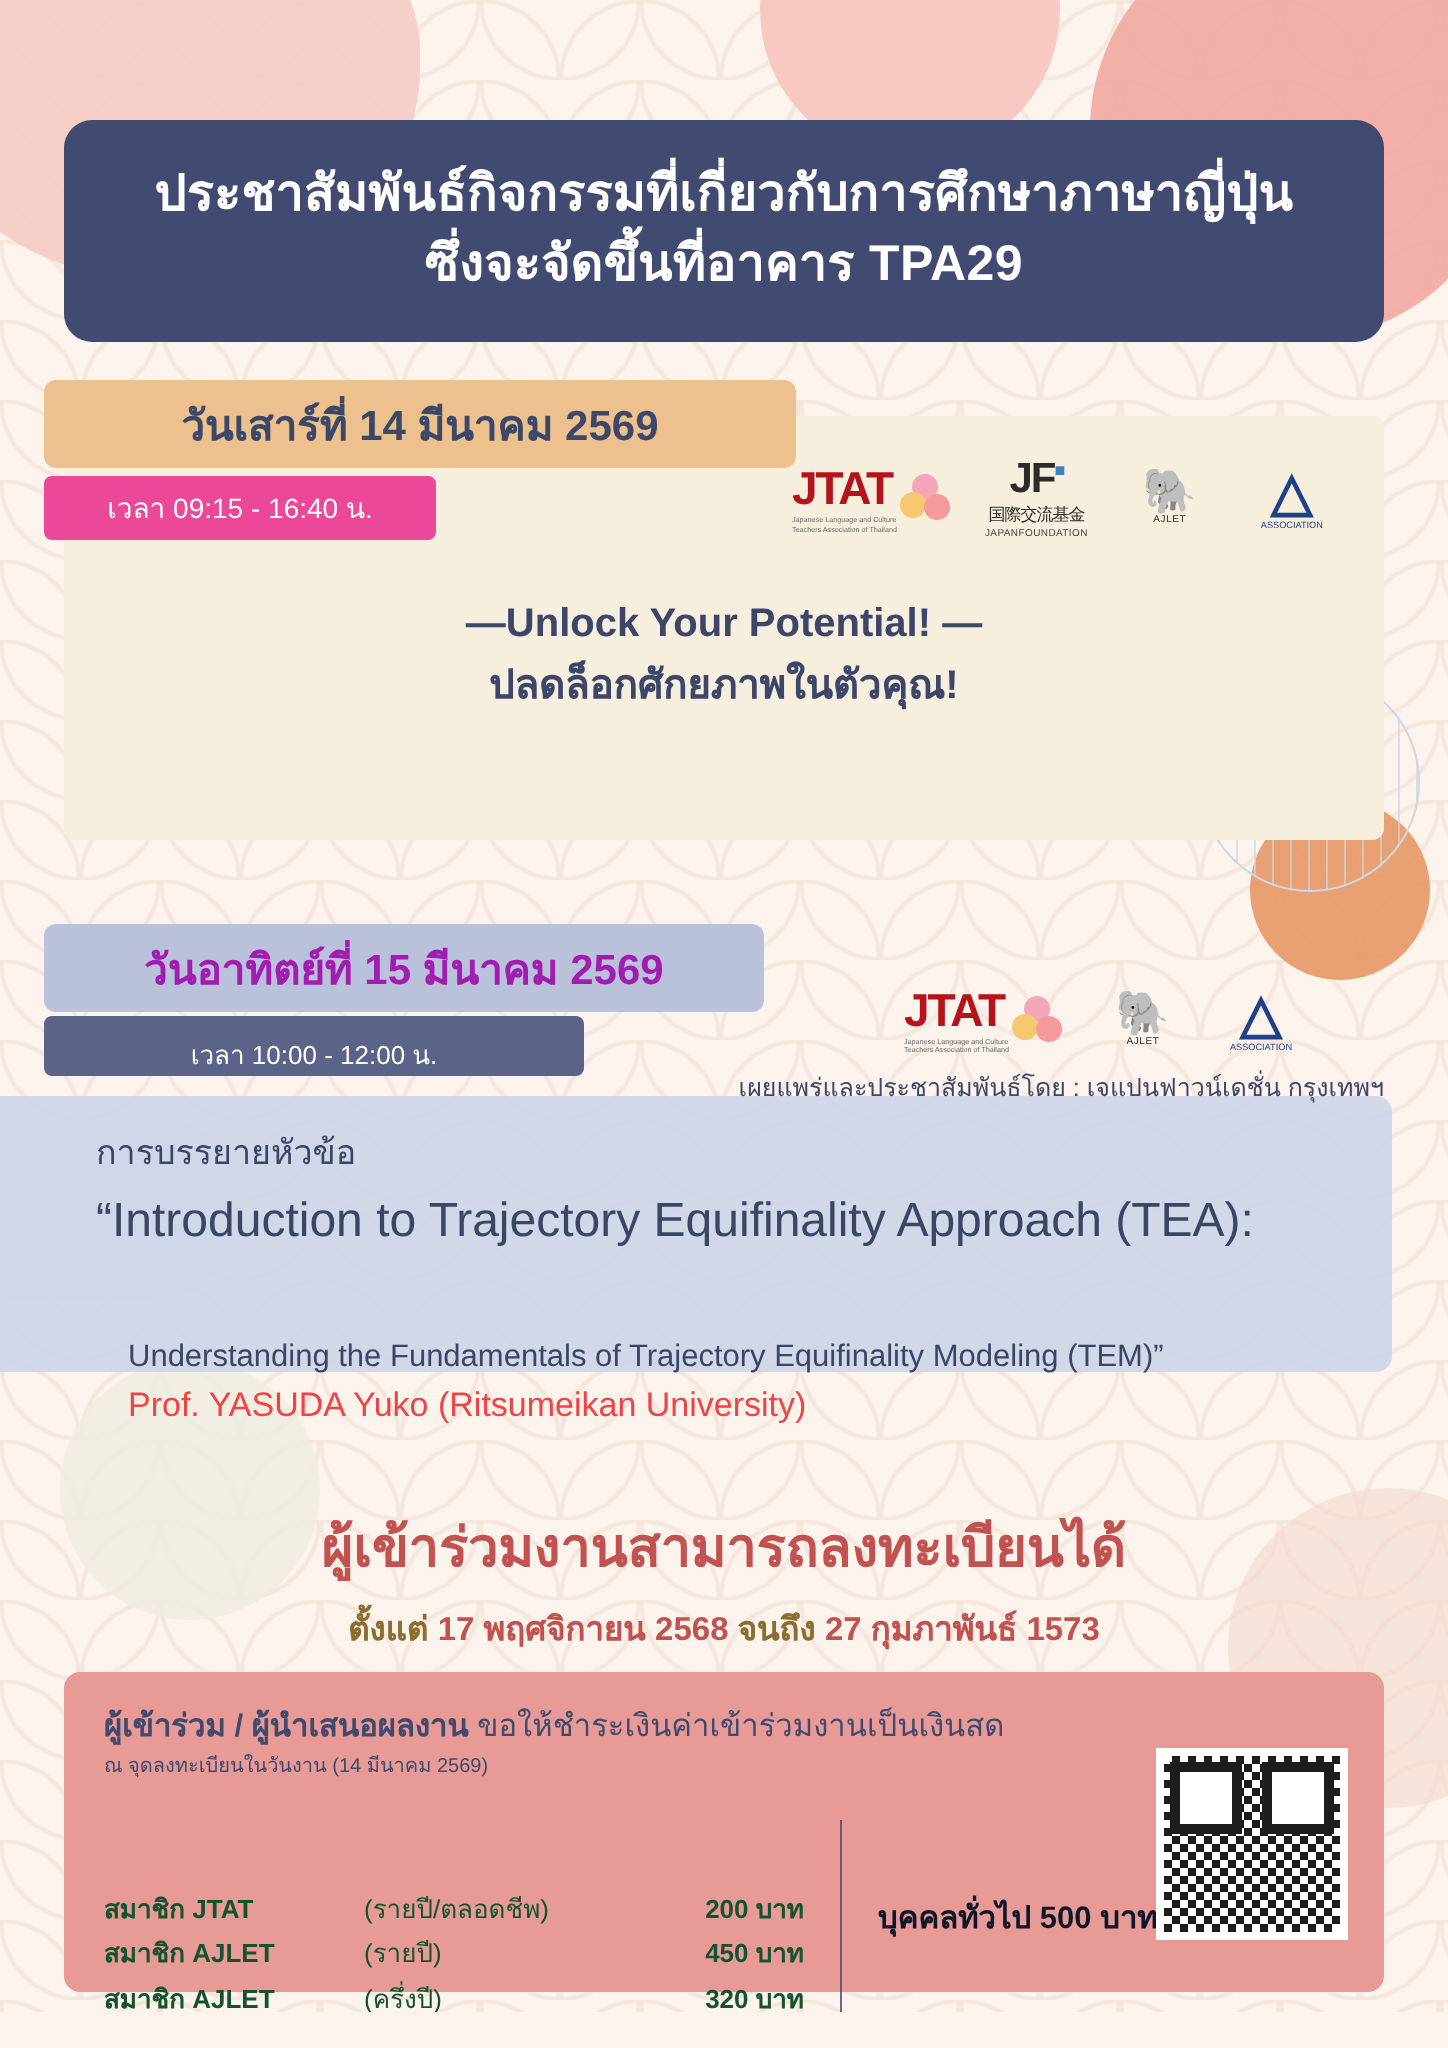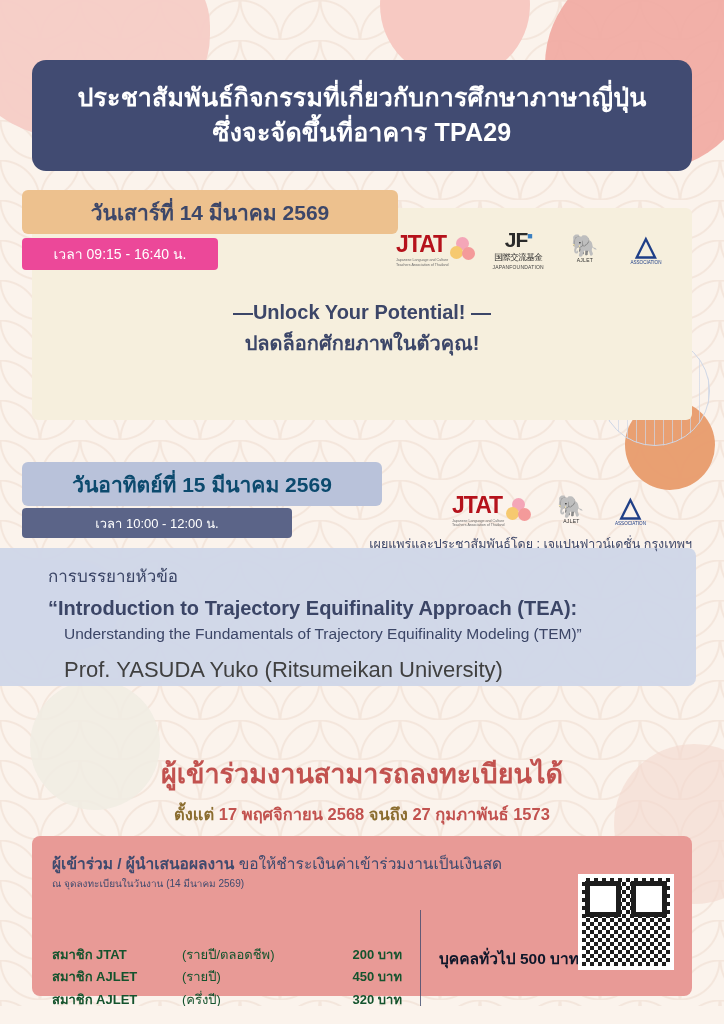--- a/index.html
+++ b/index.html
@@ -117,33 +117,33 @@
 
   
   .day2-card {
     position: absolute; left: 0px; top: 548px; width: 696px; height: 138px;
     background: #cfd6e8; border-radius: 0 8px 8px 0; opacity: .95;
   }
   .day2-datepill {
     position: absolute; left: 22px; top: 462px; width: 360px; height: 44px;
     background: #b9c2da; border-radius: 6px;
     display: flex; align-items: center; justify-content: center;
-    color: #0c4a6e; font-size: 21px; font-weight: bold;
+    color: #a21caf; font-size: 21px; font-weight: bold;
   }
   .day2-timepill {
     position: absolute; left: 22px; top: 508px; width: 270px; height: 30px;
     background: #5b6488; border-radius: 4px;
-    display: flex; align-items: center; justify-content: center;
+    display: flex; align-items: flex-end; justify-content: center;
     color: #ffffff; font-size: 13px;
   }
   .day2-body { position: absolute; left: 48px; top: 562px; width: 630px; color: #3b4566; }
   .day2-body .topic { font-size: 17px; margin-bottom: 6px; }
-  .day2-body .q1 { font-size: 20px; font-weight: bold; line-height: 1.35; }
-  .day2-body .q2 { font-size: 15.5px; line-height: 1.5; padding-left: 16px; }
-  .day2-body .speaker { font-size: 22px; padding-left: 16px; margin-top: 12px; color: #404040; }
+  .day2-body .q1 { font-size: 24px; font-weight: normal; line-height: 1.35; }
+  .day2-body .q2 { font-size: 15.5px; line-height: 1.5; padding-left: 16px; margin-top: 40px; }
+  .day2-body .speaker { font-size: 17px; padding-left: 16px; margin-top: 2px; color: #ef4444; }
 
   
   .reg-head {
     position: absolute; left: 72px; top: 752px; width: 580px;
     text-align: center; color: #c2524f;
   }
   .reg-head .t { font-size: 27px; font-weight: bold; }
   .reg-head .s { font-size: 16.5px; font-weight: bold; color: #8b6d2f; margin-top: 6px; }
   .reg-head .s b { color: #c2524f; }
 

